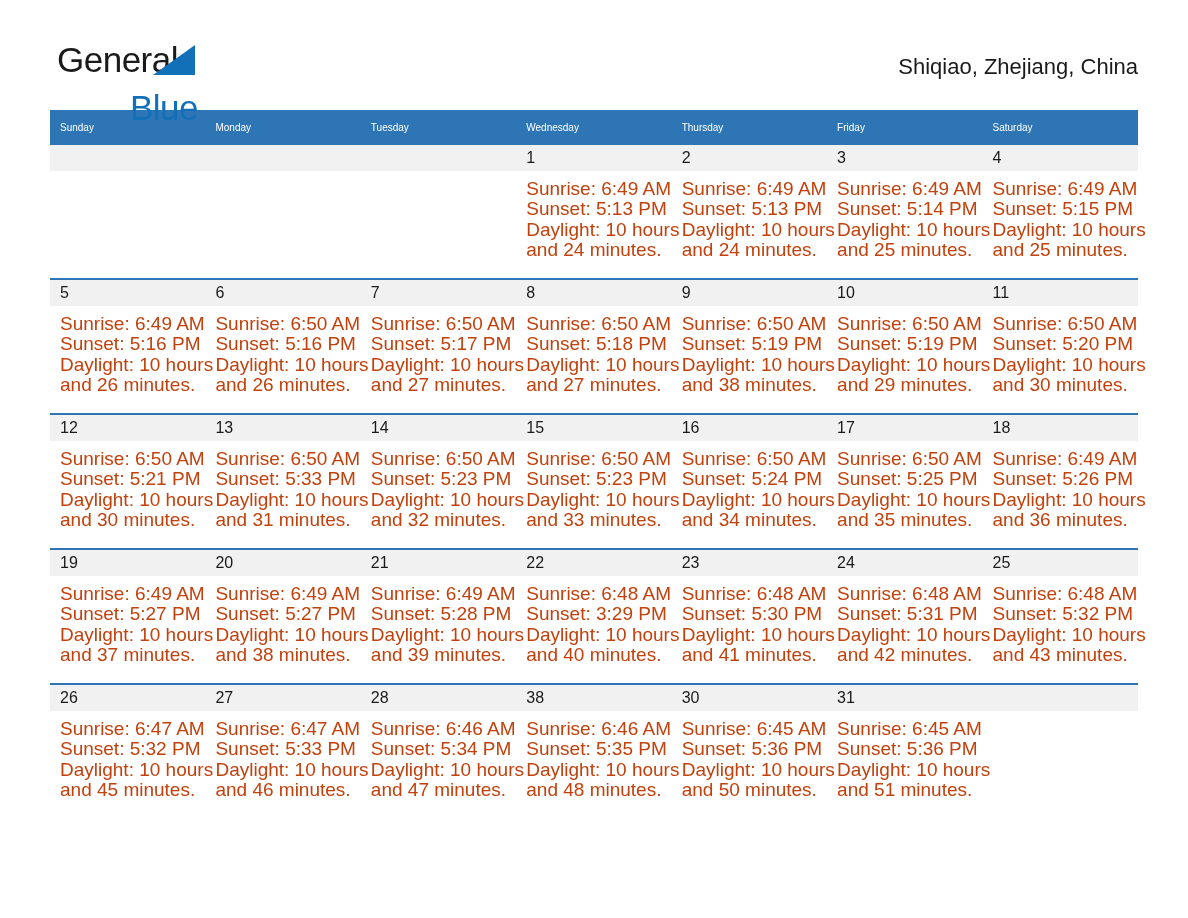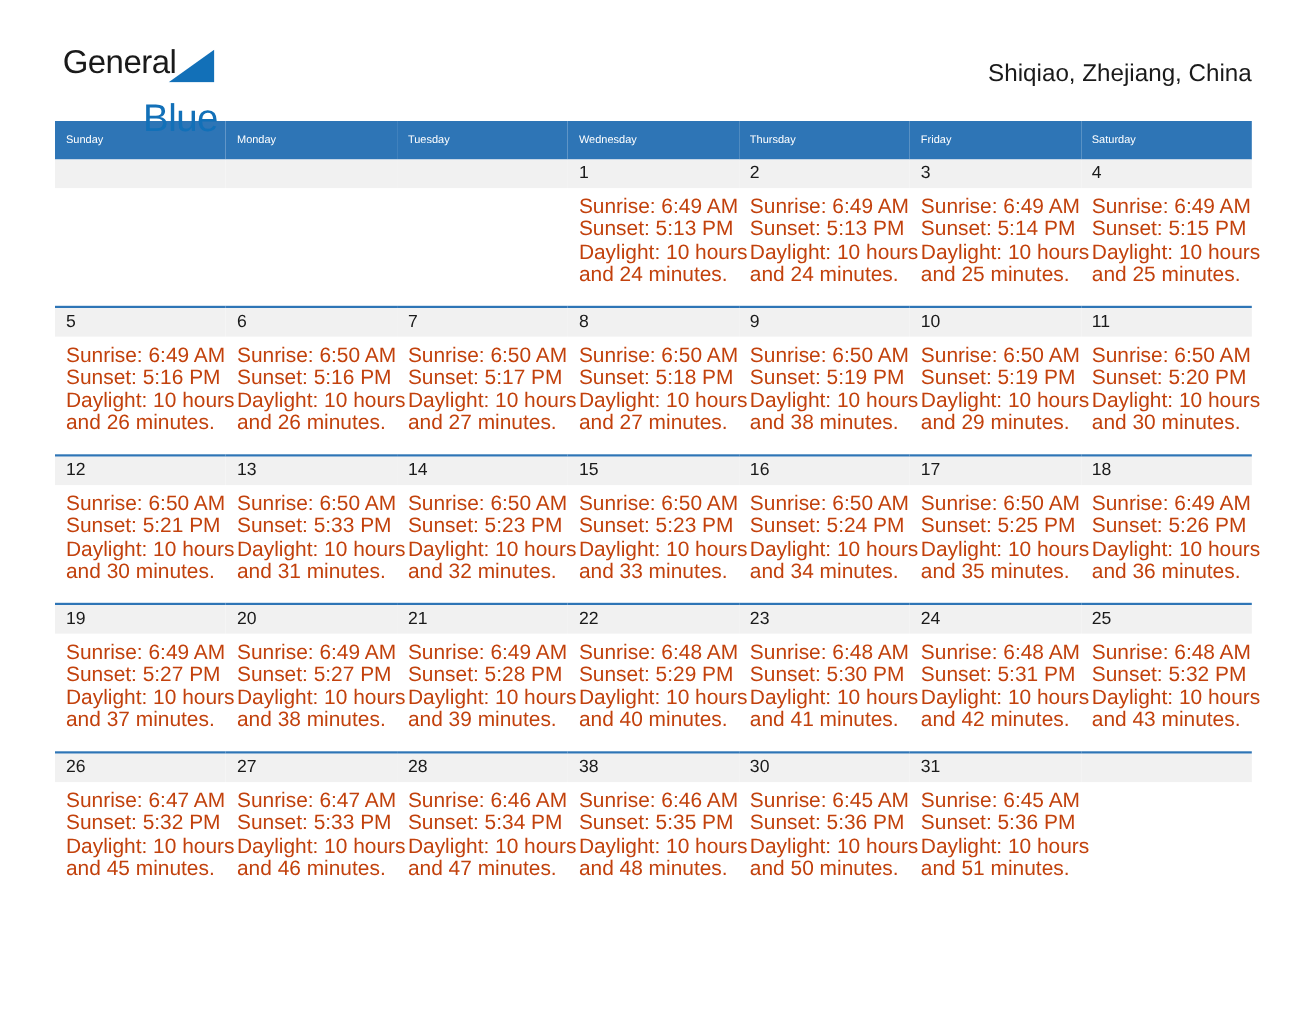--- a/index.html
+++ b/index.html
@@ -34,21 +34,21 @@
     position: relative;
     width: 190px;
     height: 72px;
     line-height: 1;
     user-select: none;
   }
   .logo-general {
     position: absolute;
     left: 7px;
     top: 0px;
-    font-size: 30px;
+    font-size: 35px;
     color: #1a1a1a;
     letter-spacing: -0.5px;
     font-family: "Liberation Sans", sans-serif;
   }
   .logo-tri {
     position: absolute;
     left: 103px;
     top: 3px;
     width: 42px;
     height: 30px;
@@ -369,21 +369,21 @@
               <div>Sunrise: 6:49 AM</div>
               <div>Sunset: 5:28 PM</div>
               <div>Daylight: 10 hours</div>
               <div class="daylight-line2">and 39 minutes.</div>
             </div>
           </td>
           <td>
             <div class="daynum">22</div>
             <div class="cell-body">
               <div>Sunrise: 6:48 AM</div>
-              <div>Sunset: 5:29 PM</div>
+              <div>Sunset: 3:29 PM</div>
               <div>Daylight: 10 hours</div>
               <div class="daylight-line2">and 40 minutes.</div>
             </div>
           </td>
           <td>
             <div class="daynum">23</div>
             <div class="cell-body">
               <div>Sunrise: 6:48 AM</div>
               <div>Sunset: 5:30 PM</div>
               <div>Daylight: 10 hours</div>

